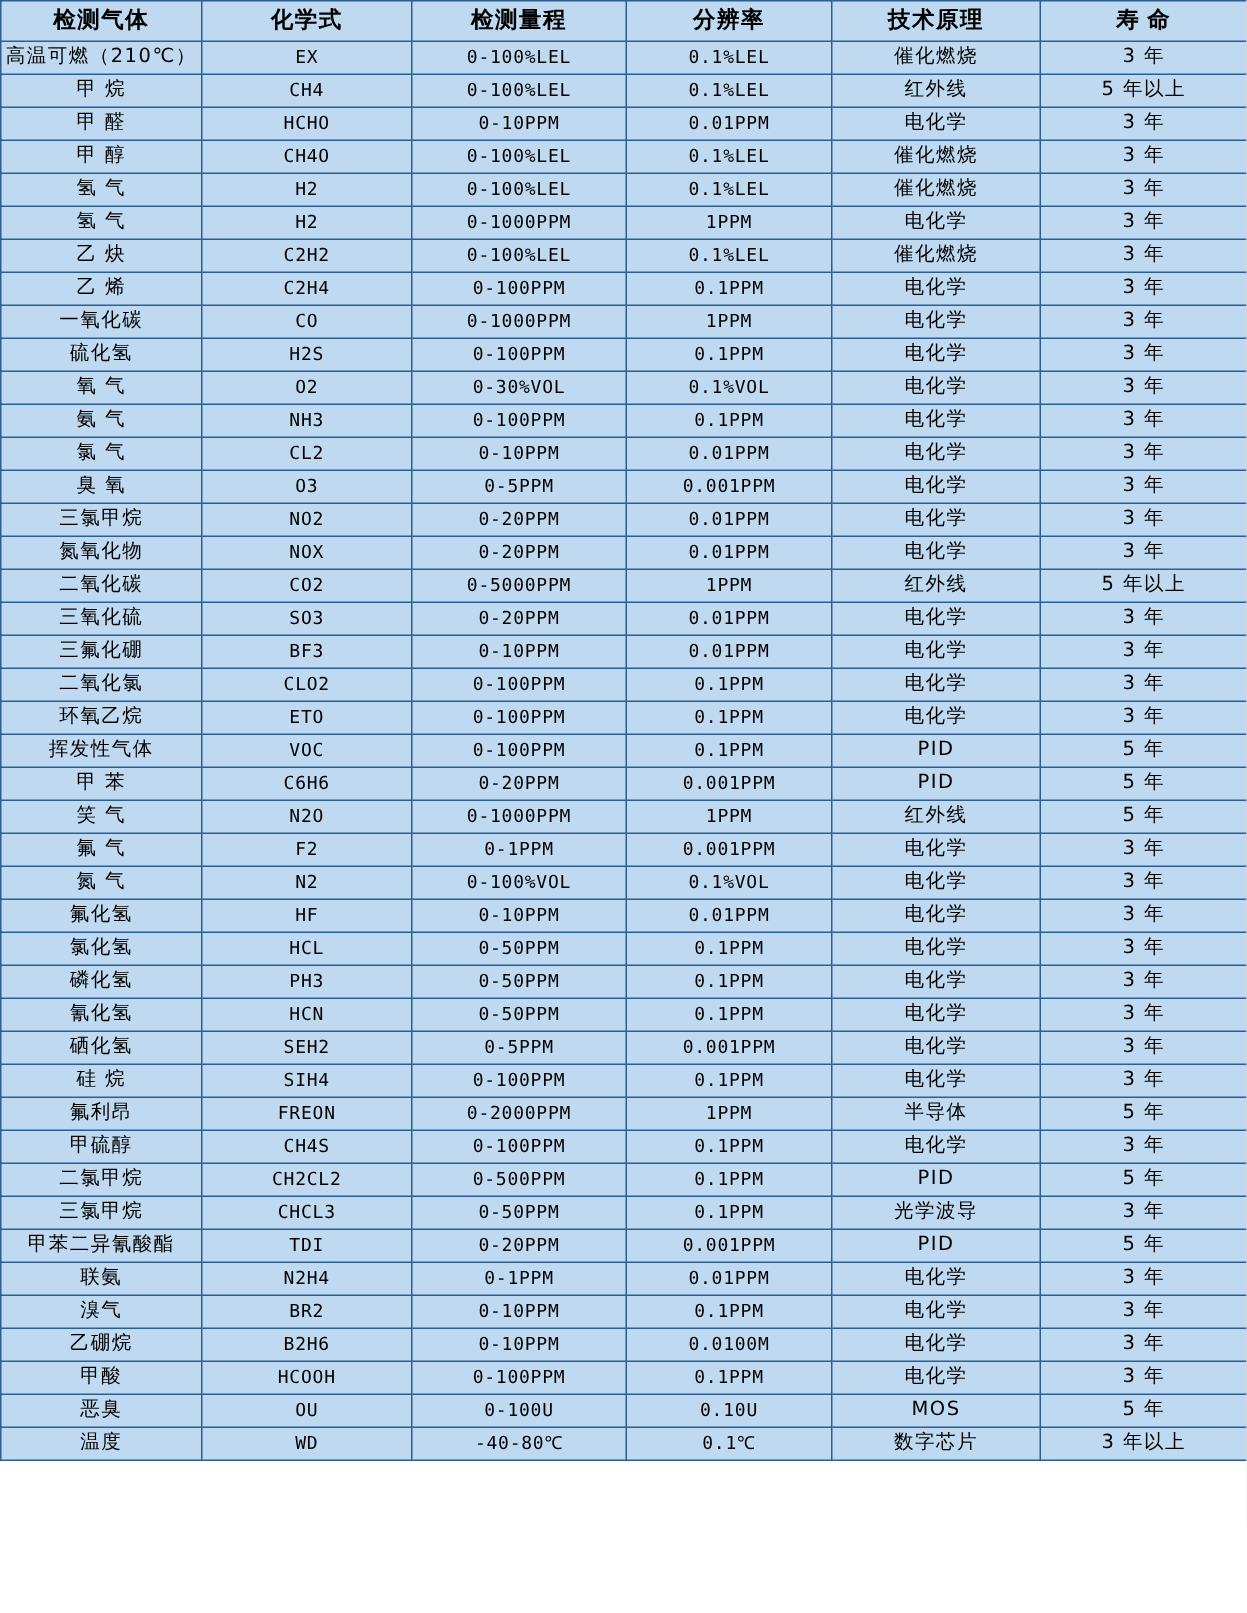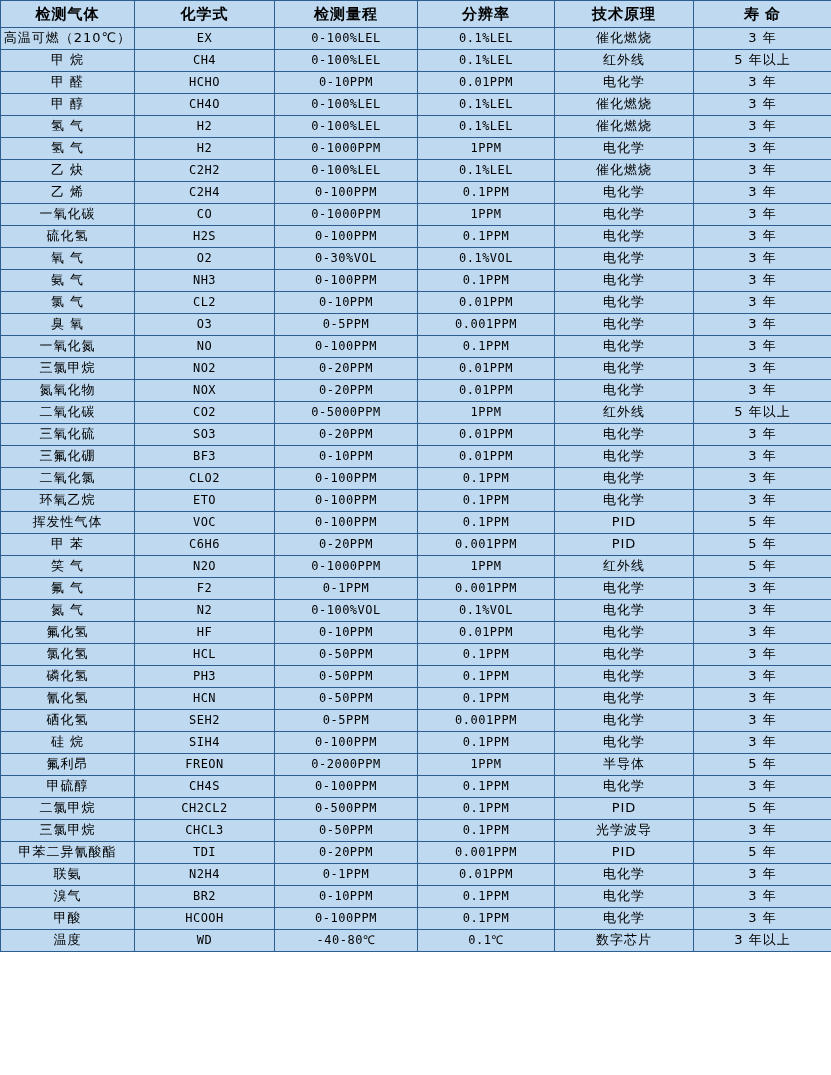--- a/index.html
+++ b/index.html
@@ -40,21 +40,21 @@
     padding: 0;
     line-height: 1.1;
     white-space: nowrap;
     overflow: hidden;
   }
   table.gas-table thead th {
     height: 26px;
     font-size: 15px;
     font-weight: bold;
     letter-spacing: 1px;
-    font-family: Liberation Sans, sans-serif;
+    font-family: Liberation Serif, serif;
   }
   table.gas-table tbody td {
     height: 21px;
     font-size: 13px;
     font-weight: normal;
     font-family: "DejaVu Sans", "Liberation Sans", sans-serif;
   }
   table.gas-table tbody td.name {
     letter-spacing: 1px;
   }
@@ -197,28 +197,20 @@
         </tr>
         <tr>
           <td class="name">臭 氧</td>
           <td class="mono">O3</td>
           <td class="mono">0-5PPM</td>
           <td class="mono">0.001PPM</td>
           <td class="name">电化学</td>
           <td class="life">3 年</td>
         </tr>
         <tr>
-          <td class="name">一氧化氮</td>
-          <td class="mono">NO</td>
-          <td class="mono">0-100PPM</td>
-          <td class="mono">0.1PPM</td>
-          <td class="name">电化学</td>
-          <td class="life">3 年</td>
-        </tr>
-        <tr>
           <td class="name">三氯甲烷</td>
           <td class="mono">NO2</td>
           <td class="mono">0-20PPM</td>
           <td class="mono">0.01PPM</td>
           <td class="name">电化学</td>
           <td class="life">3 年</td>
         </tr>
         <tr>
           <td class="name">氮氧化物</td>
           <td class="mono">NOX</td>
@@ -405,26 +397,42 @@
         </tr>
         <tr>
           <td class="name">溴气</td>
           <td class="mono">BR2</td>
           <td class="mono">0-10PPM</td>
           <td class="mono">0.1PPM</td>
           <td class="name">电化学</td>
           <td class="life">3 年</td>
         </tr>
         <tr>
+          <td class="name">乙硼烷</td>
+          <td class="mono">B2H6</td>
+          <td class="mono">0-10PPM</td>
+          <td class="mono">0.0100M</td>
+          <td class="name">电化学</td>
+          <td class="life">3 年</td>
+        </tr>
+        <tr>
           <td class="name">甲酸</td>
           <td class="mono">HCOOH</td>
           <td class="mono">0-100PPM</td>
           <td class="mono">0.1PPM</td>
           <td class="name">电化学</td>
           <td class="life">3 年</td>
+        </tr>
+        <tr>
+          <td class="name">恶臭</td>
+          <td class="mono">OU</td>
+          <td class="mono">0-100U</td>
+          <td class="mono">0.10U</td>
+          <td class="name">MOS</td>
+          <td class="life">5 年</td>
         </tr>
         <tr>
           <td class="name">温度</td>
           <td class="mono">WD</td>
           <td class="mono">-40-80℃</td>
           <td class="mono">0.1℃</td>
           <td class="name">数字芯片</td>
           <td class="life">3 年以上</td>
         </tr>
       </tbody>

